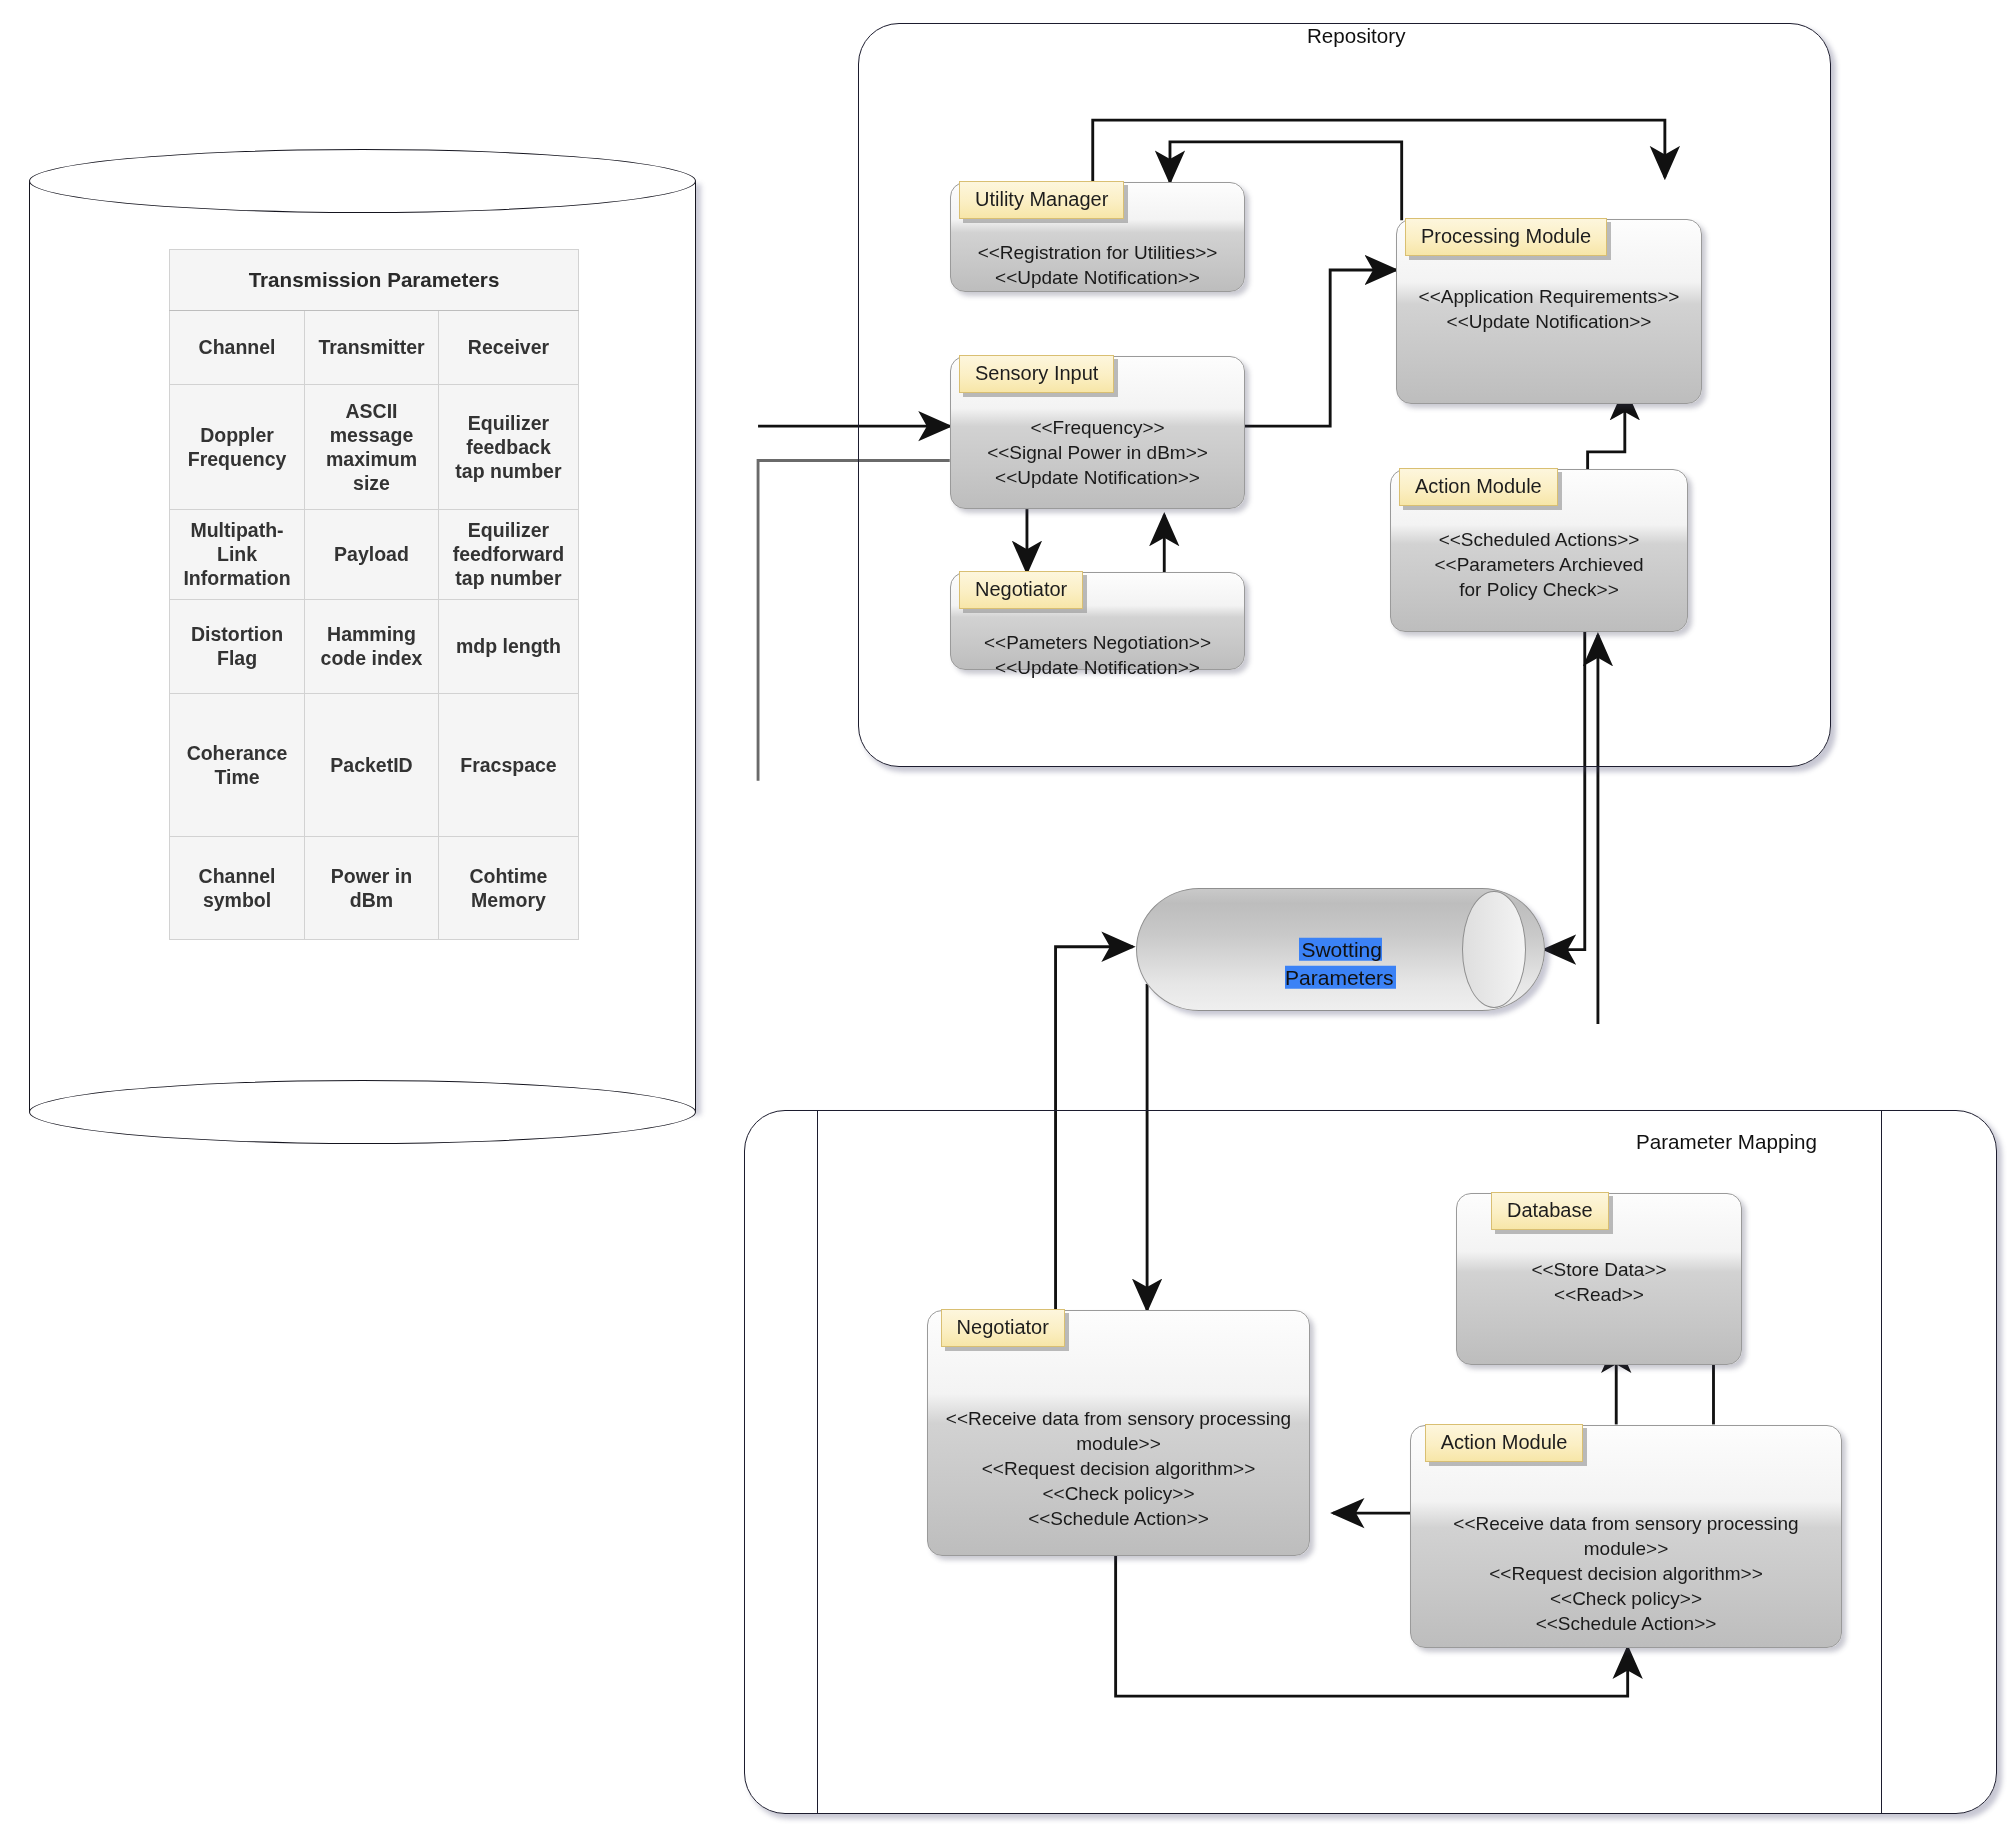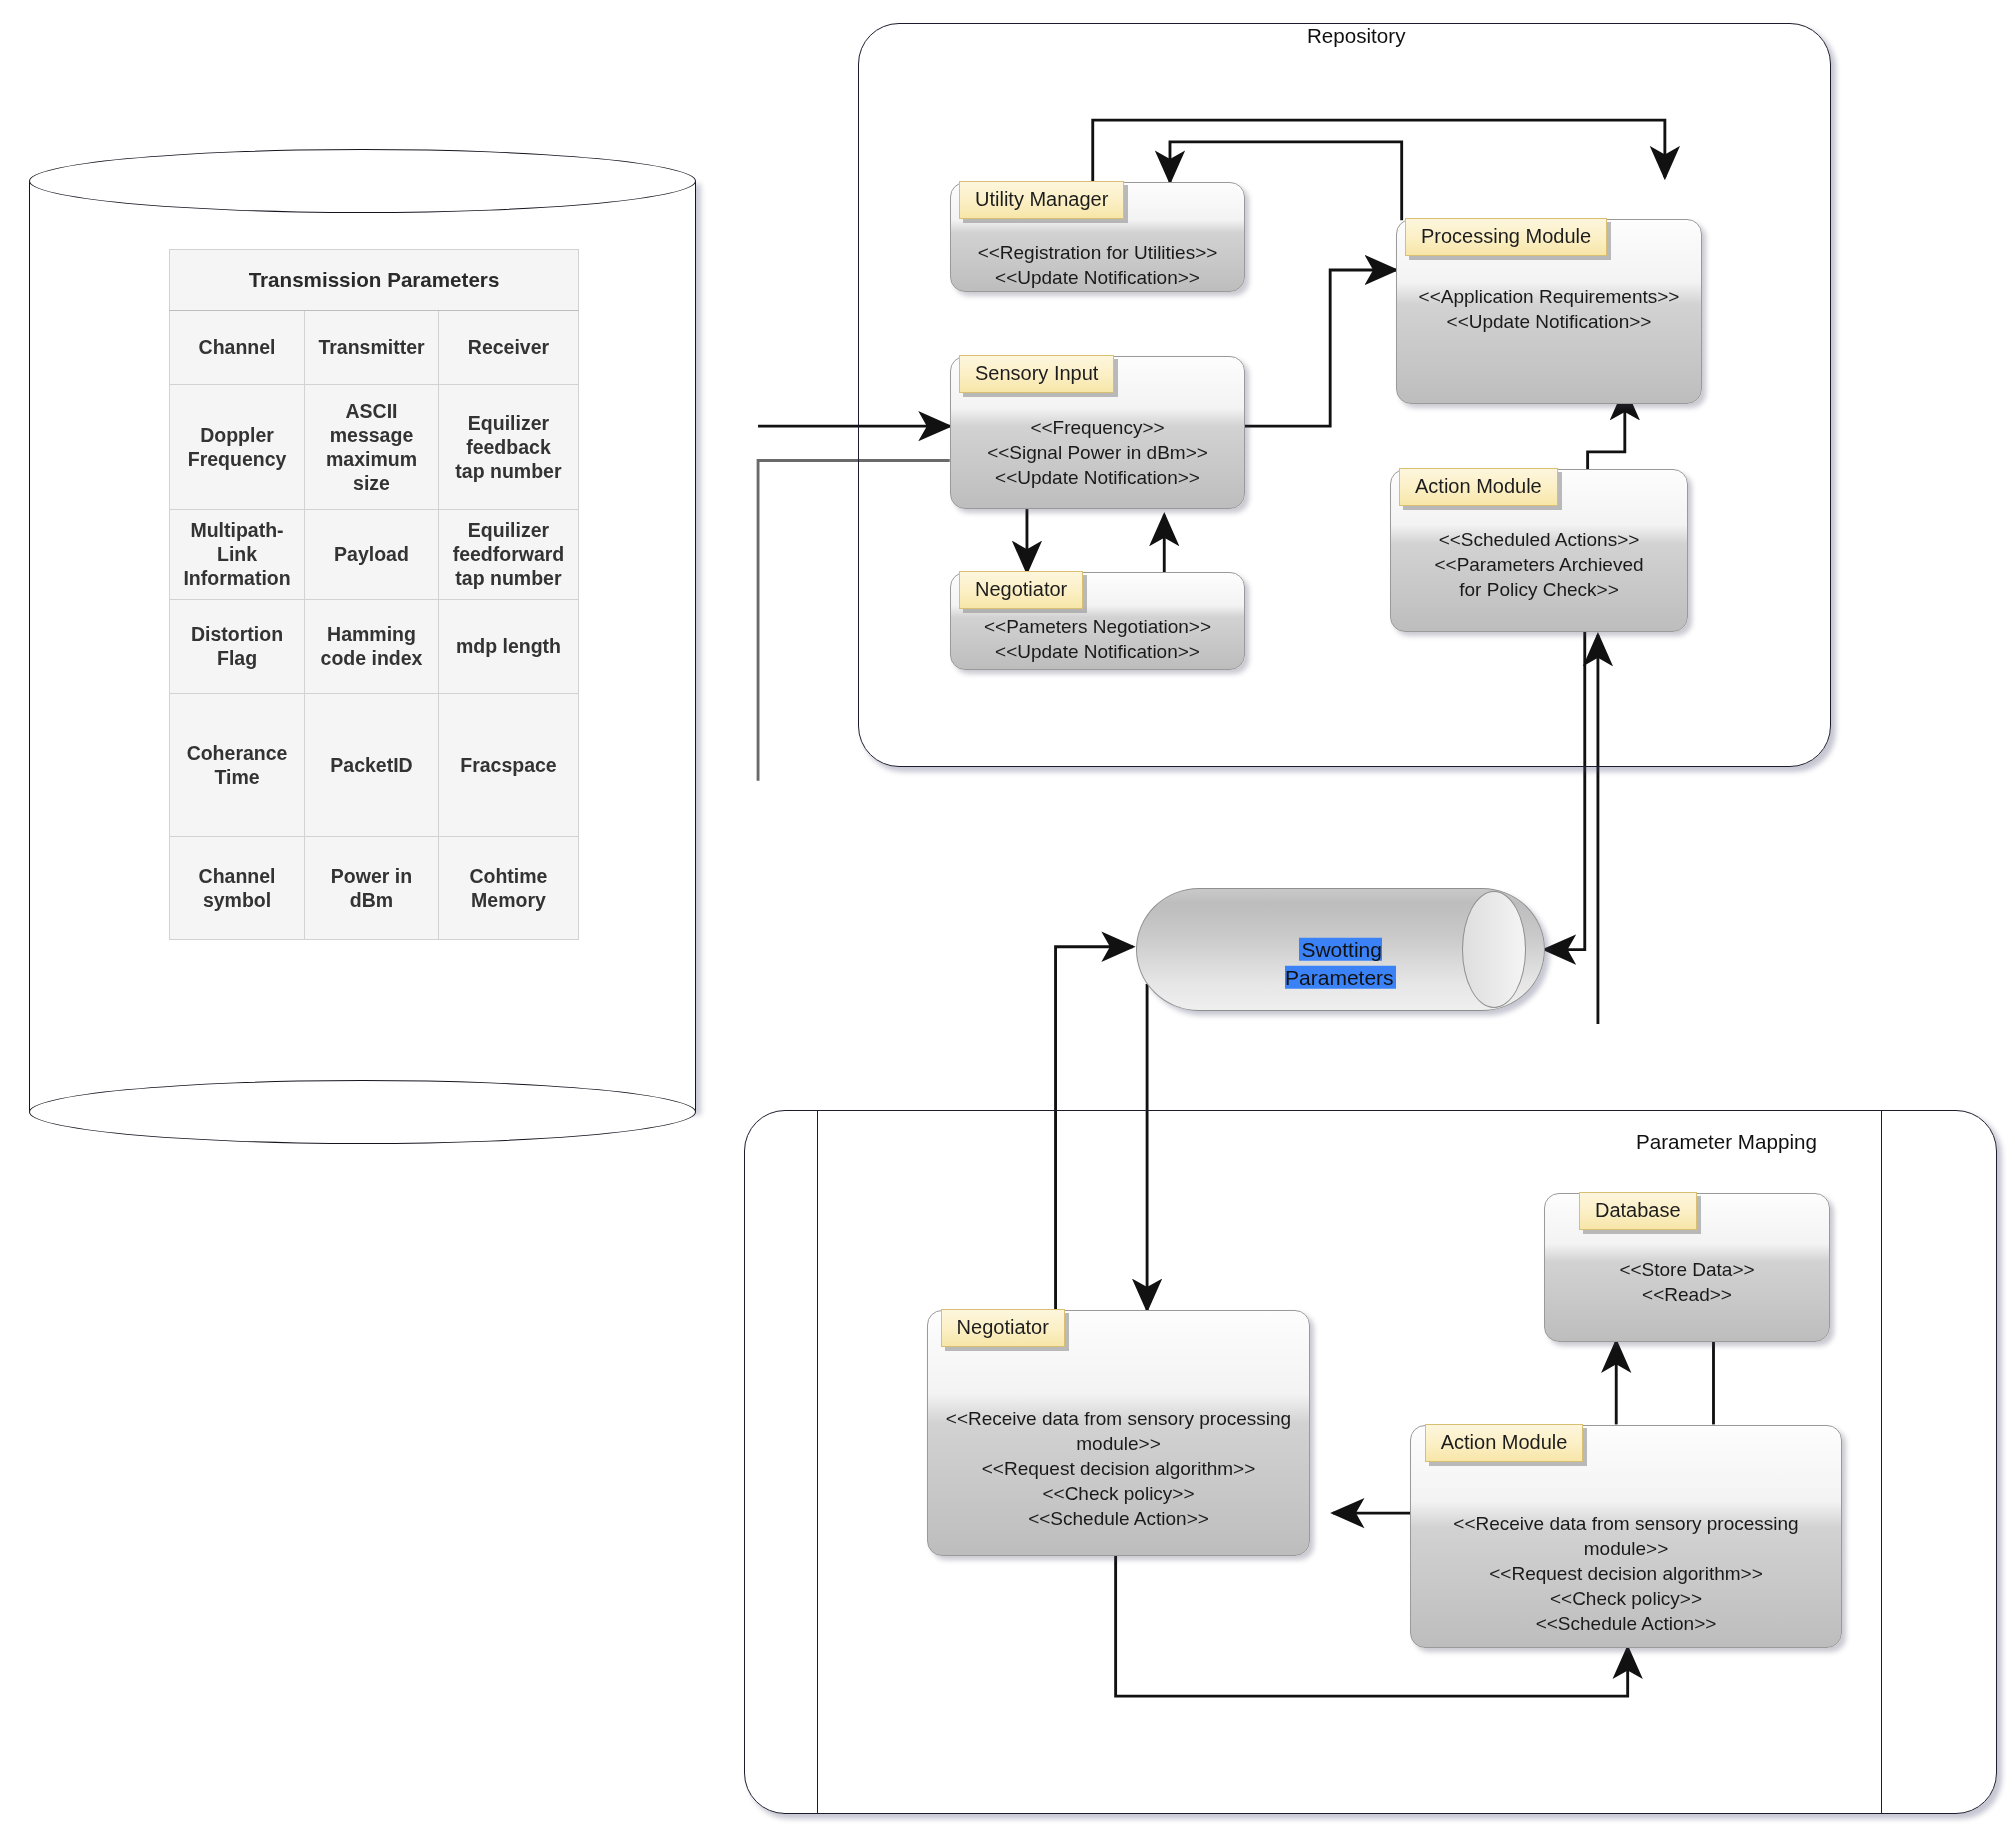--- a/index.html
+++ b/index.html
@@ -259,21 +259,21 @@
 
   <div class="node" style="left:950px;top:356px;width:295px;height:153px;">
     <div class="tab">Sensory Input</div>
     <div class="node-body" style="top:42px;margin-top:16px;">&lt;&lt;Frequency&gt;&gt;
 &lt;&lt;Signal Power in dBm&gt;&gt;
 &lt;&lt;Update Notification&gt;&gt;</div>
   </div>
 
   <div class="node" style="left:950px;top:572px;width:295px;height:98px;">
     <div class="tab">Negotiator</div>
-    <div class="node-body" style="top:41px;">&lt;&lt;Pameters Negotiation&gt;&gt;
+    <div class="node-body" style="top:57px;">&lt;&lt;Pameters Negotiation&gt;&gt;
 &lt;&lt;Update Notification&gt;&gt;</div>
   </div>
 
   <div class="node" style="left:1390px;top:469px;width:298px;height:163px;">
     <div class="tab">Action Module</div>
     <div class="node-body" style="top:57px;">&lt;&lt;Scheduled Actions&gt;&gt;
 &lt;&lt;Parameters Archieved
 for Policy Check&gt;&gt;</div>
   </div>
 
@@ -283,21 +283,21 @@
     <div class="hlabel">
       <span>Swotting
 Parameters</span>
     </div>
   </div>
 
   <div class="frame" style="left:744px;top:1110px;width:1253px;height:704px;"></div>
   <div class="inner-rect" style="left:817px;top:1110px;width:1065px;height:704px;"></div>
   <div class="frame-title" style="left:1636px;top:1130px;">Parameter Mapping</div>
 
-  <div class="node" style="left:1544px;top:1193px;width:286px;height:149px;">
+  <div class="node" style="left:1456px;top:1193px;width:286px;height:172px;">
     <div class="tab" style="left:34px;">Database</div>
     <div class="node-body" style="top:63px;">&lt;&lt;Store Data&gt;&gt;
 &lt;&lt;Read&gt;&gt;</div>
   </div>
 
   <div class="node" style="left:927px;top:1310px;width:383px;height:246px;">
     <div class="tab" style="left:12.6px;">Negotiator</div>
     <div class="node-body" style="top:95px;">&lt;&lt;Receive data from sensory processing
 module&gt;&gt;
 &lt;&lt;Request decision algorithm&gt;&gt;

